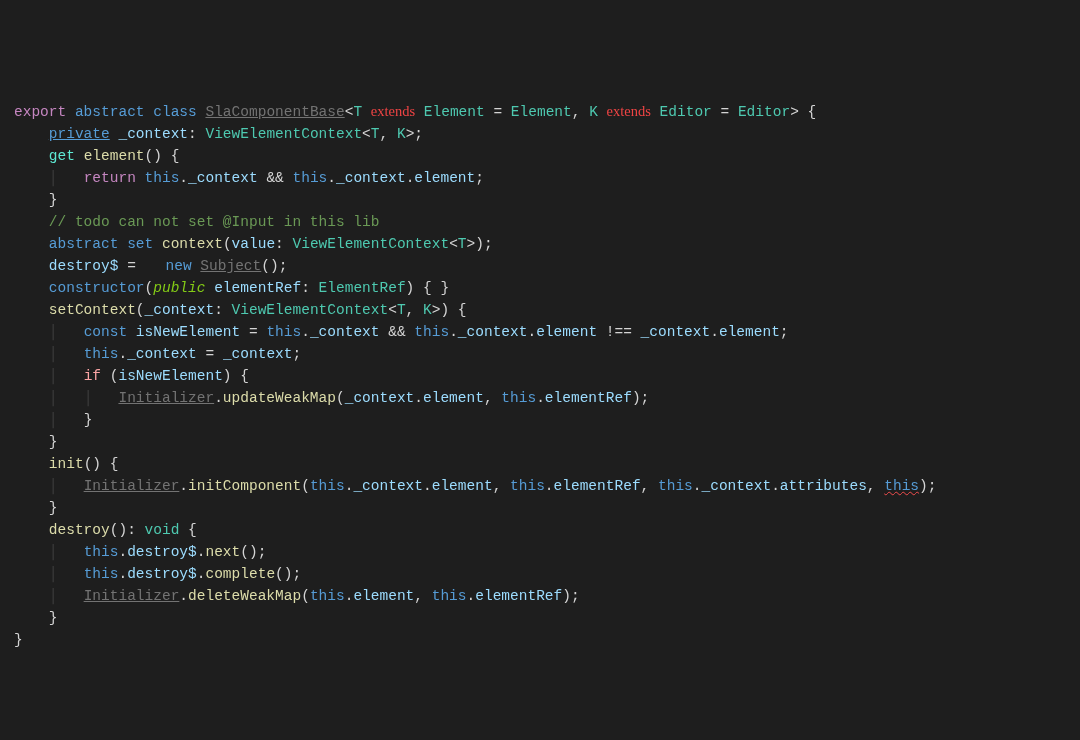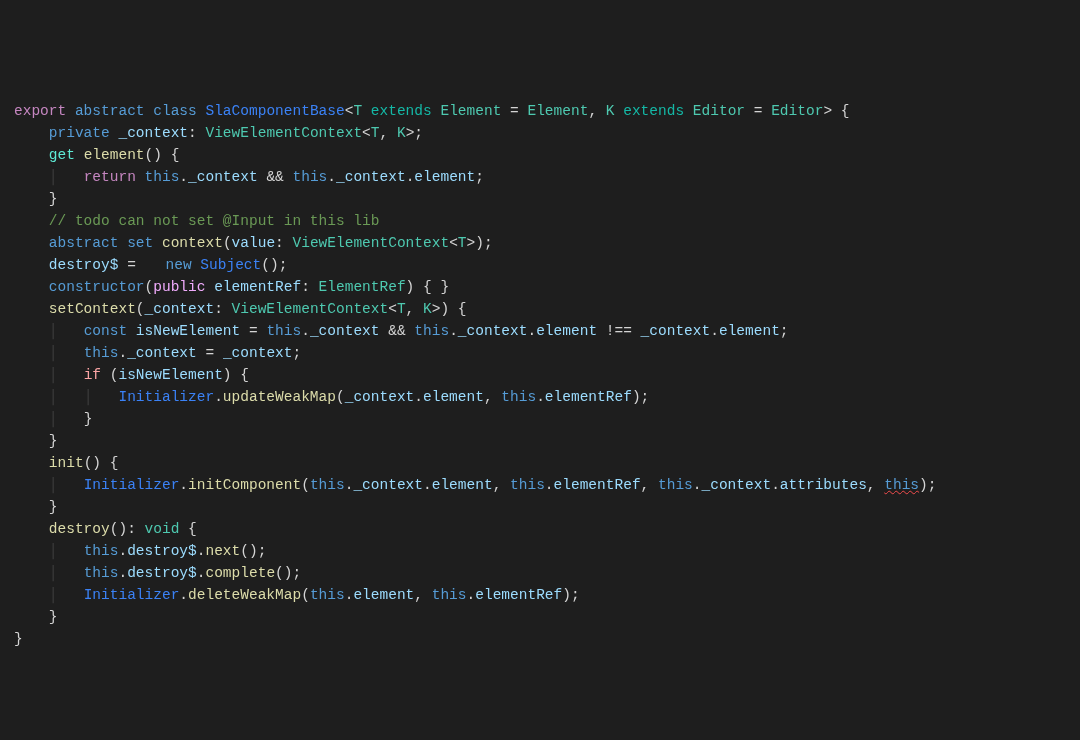--- a/index.html
+++ b/index.html
@@ -11,33 +11,33 @@
       color: #d4d4d4;
       width: 1080px;
       height: 740px;
       overflow: hidden;
       padding: 12px 0 0 14px;
       white-space: pre;
     }
     .kw-export   { color: #c586c0; text-align: center; }
     .kw-abstract { color: #569cd6; }
     .kw-class    { color: #569cd6; }
-    .kw-extends  { color: #14b8a6; }
-    .kw-private  { color: #569cd6; }
+    .kw-extends  { color: #ef4444; font-family: Liberation Serif, serif; }
+    .kw-private  { color: #569cd6; text-decoration: underline; }
     .kw-get      { color: #5eead4; }
     .kw-set      { color: #569cd6; }
     .kw-return   { color: #c586c0; }
     .kw-this     { color: #569cd6; }
     .kw-const    { color: #569cd6; }
     .kw-if       { color: #fca5a5; }
     .kw-new      { color: #569cd6; margin-left: 21px; }
-    .kw-public   { color: #f0abfc; }
+    .kw-public   { color: #84cc16; font-style: italic; }
     .kw-void     { color: #4ec9b0; }
     .type        { color: #4ec9b0; }
-    .classname   { color: #3b82f6; }
+    .classname   { color: #737373; text-decoration: underline; }
     .ident       { color: #9cdcfe; }
     .prop        { color: #9cdcfe; }
     .fn          { color: #dcdcaa; }
     .punct       { color: #d4d4d4; }
     .comment     { color: #6a9955; }
     .guide       { color: #404040; }
     .squiggle {
       text-decoration-line: underline;
       text-decoration-style: wavy;
       text-decoration-color: #f14c4c;

